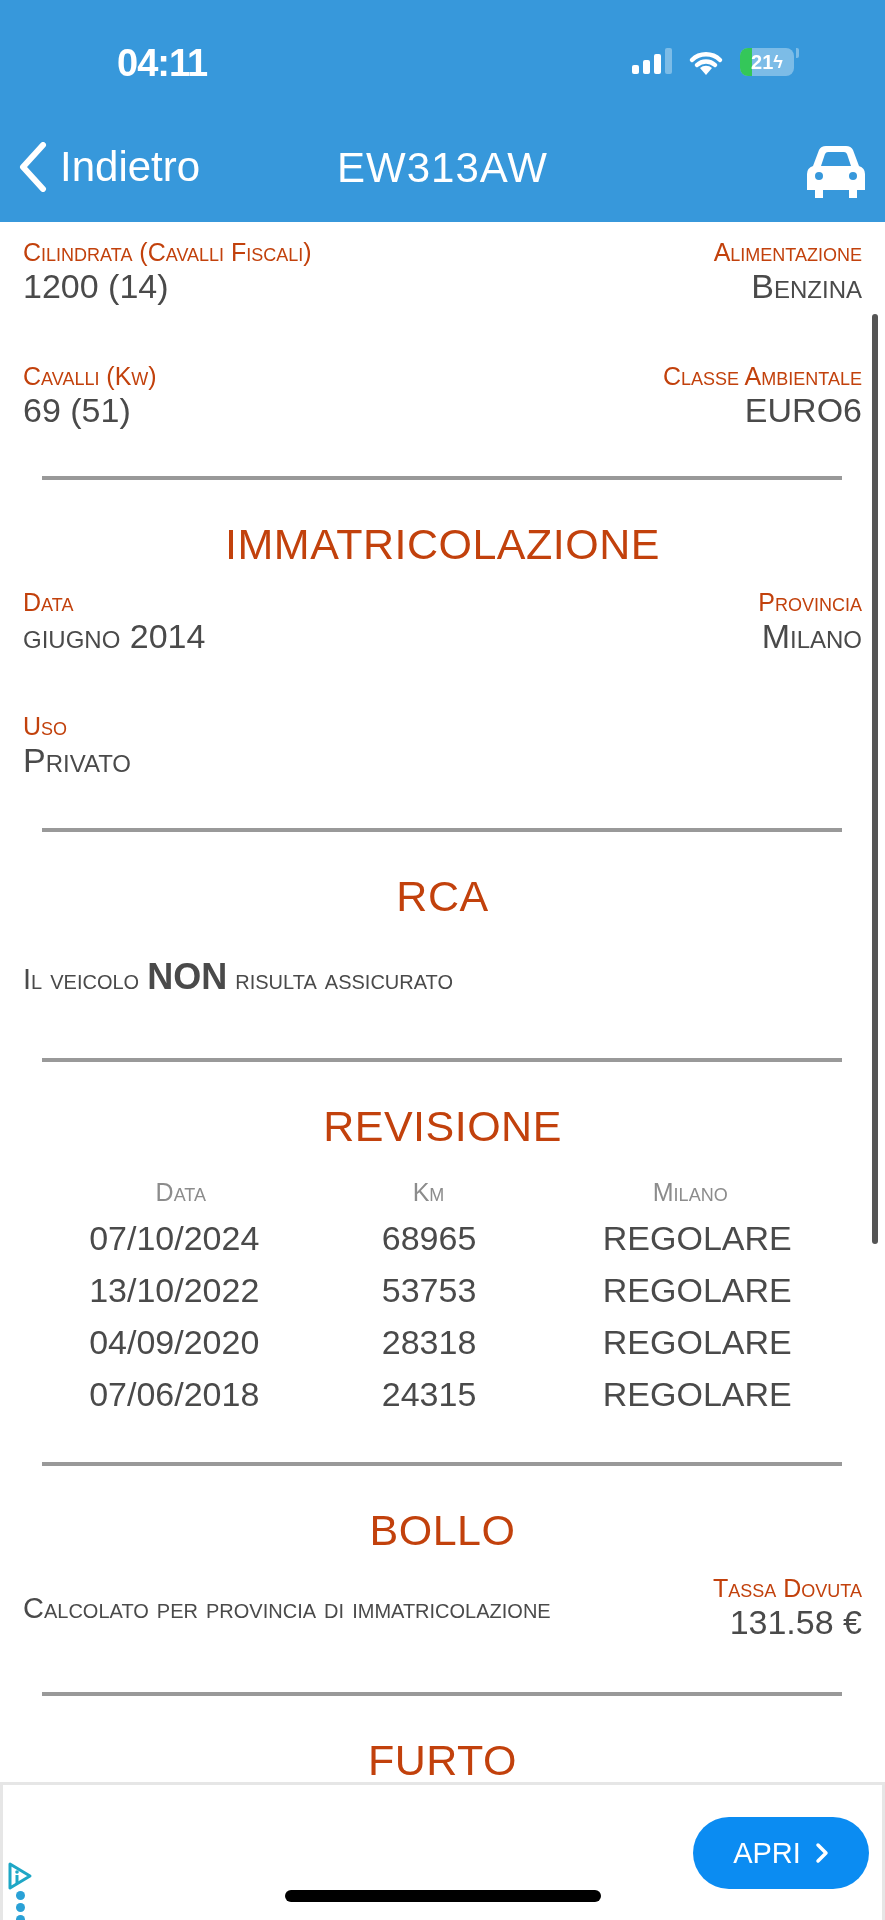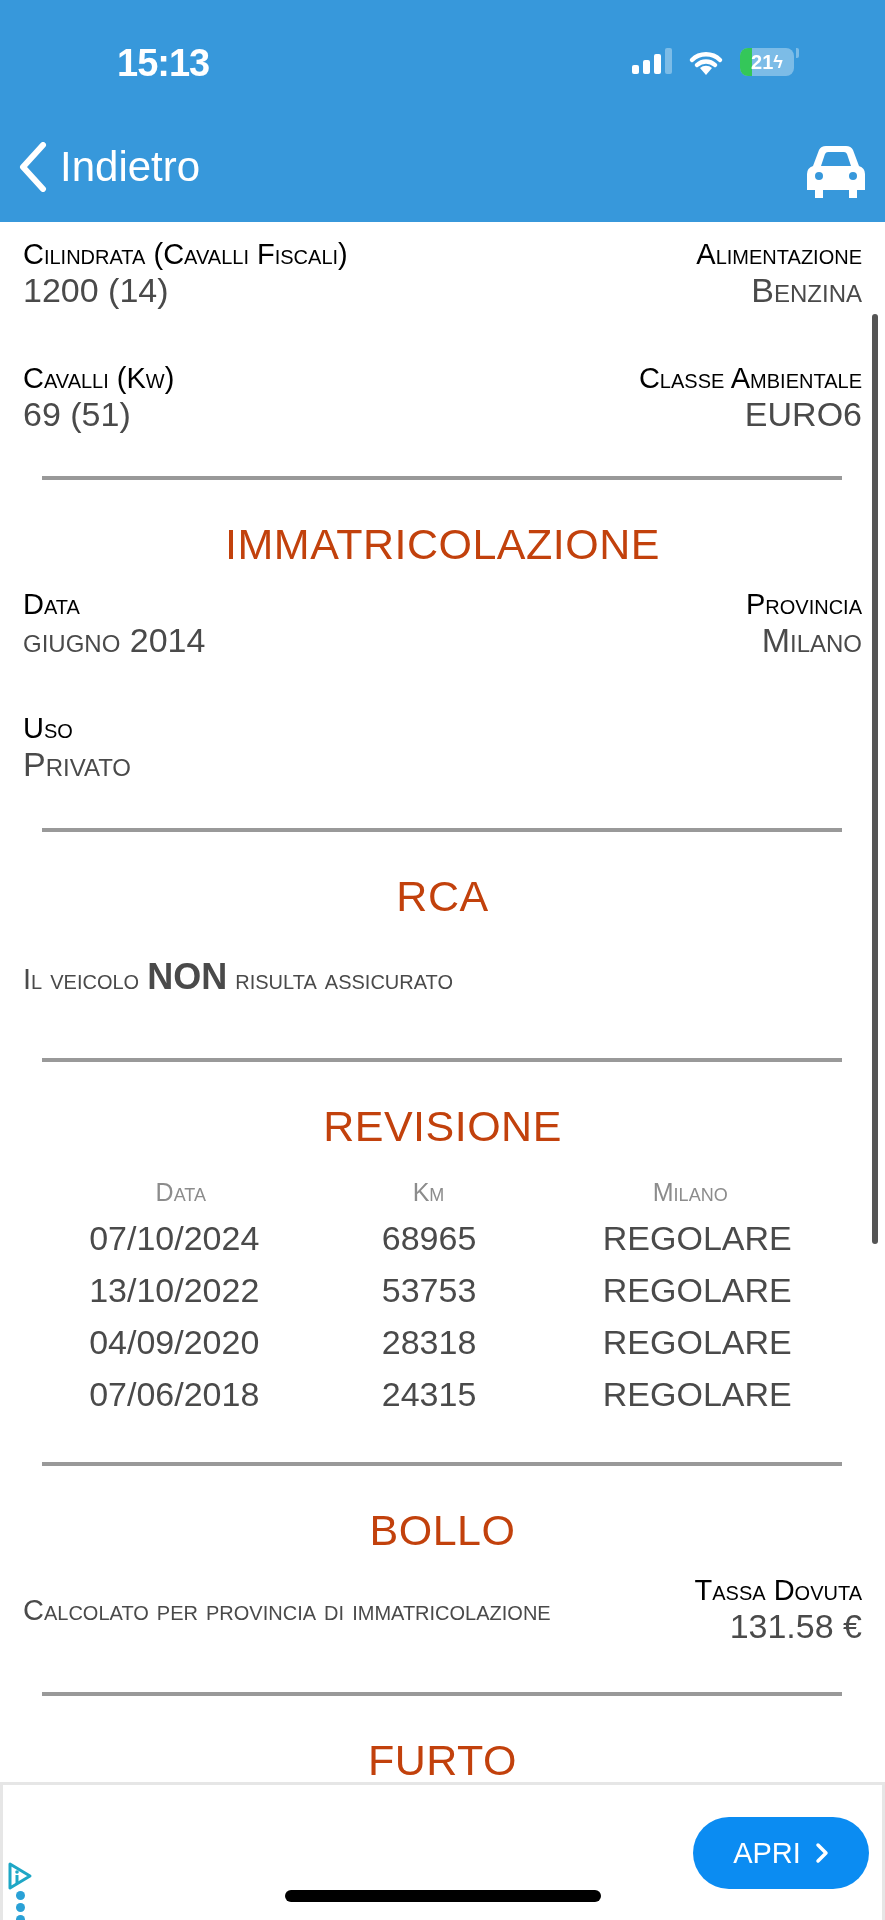--- a/index.html
+++ b/index.html
@@ -15,21 +15,21 @@
   .battery { position: relative; width: 54px; height: 28px; border-radius: 8px; background: rgba(255,255,255,0.35); overflow: hidden; display: flex; align-items: center; justify-content: center; font-size: 20px; font-weight: bold; color: #fff; }
   .battery .fill { position: absolute; left: 0; top: 0; bottom: 0; width: 12px; background: #34c759; }
   .battery .txt { position: relative; }
   .battery-cap { width: 3px; height: 10px; background: rgba(255,255,255,0.35); border-radius: 0 2px 2px 0; margin-left: -14px; }
 
   .nav-back { position: absolute; left: 18px; top: 142px; display: flex; align-items: center; gap: 12px; font-size: 42px; color: #fff; }
   .nav-title { position: absolute; left: 0; width: 885px; top: 144px; text-align: center; font-size: 42px; color: #fff; letter-spacing: 1px; }
   .nav-car { position: absolute; right: 20px; top: 146px; }
 
   .content { position: absolute; left: 0; top: 222px; width: 885px; }
-  .label { font-size: 29px; color: #000000; font-variant: small-caps; }
+  .label { font-size: 25px; color: #c2410c; font-variant: small-caps; }
   .value { font-size: 34px; color: #4a4a4a; font-variant: small-caps; }
   .row2 { position: absolute; left: 23px; right: 23px; display: flex; justify-content: space-between; }
   .row2 .right { text-align: right; }
   .divider { position: absolute; left: 42px; width: 800px; height: 4px; background: #999; }
   .sec-title { position: absolute; left: 0; width: 885px; text-align: center; font-size: 43px; color: #c2410c; letter-spacing: 0.5px; }
 
   .rca-text { position: absolute; left: 23px; font-size: 29px; font-variant: small-caps; color: #4a4a4a; }
   .rca-text b { font-size: 36px; font-weight: 900; }
 
   .rev-table { position: absolute; left: 0; width: 885px; }
@@ -46,21 +46,21 @@
   .apri { position: absolute; left: 690px; top: 32px; width: 176px; height: 72px; border-radius: 36px; background: #0b8cf2; color: #fff; font-size: 29px; display: flex; align-items: center; justify-content: center; gap: 14px; }
   .adchoice { position: absolute; left: 4px; top: 76px; }
   .addots { position: absolute; left: 13px; top: 106px; display: flex; flex-direction: column; gap: 3px; }
   .addots span { width: 9px; height: 9px; border-radius: 50%; background: #2aa1d6; display: block; }
   .home-ind { position: absolute; left: 285px; top: 1890px; width: 316px; height: 12px; border-radius: 6px; background: #000; }
 </style>
 </head>
 <body>
 
 <div class="header">
-  <div class="status-time">15:13</div>
+  <div class="status-time">04:11</div>
   <div class="status-icons">
     <div class="signal">
       <span style="height:9px"></span>
         <span style="height:14px"></span>
         <span style="height:20px"></span>
         <span class="dim" style="height:26px"></span>
     </div>
     <svg width="36" height="28" viewBox="0 0 36 28">
       <path d="M18 27 L12 20 A9 9 0 0 1 24 20 Z" fill="#fff"></path>
       <path d="M4 12 A20 20 0 0 1 32 12" stroke="#fff" stroke-width="4.5" fill="none" stroke-linecap="round"></path>
@@ -73,20 +73,21 @@
     </div>
     <div class="battery-cap"></div>
   </div>
 
   <div class="nav-back">
     <svg width="30" height="50" viewBox="0 0 30 50">
       <path d="M25 3 L5 25 L25 47" stroke="#fff" stroke-width="6" fill="none" stroke-linecap="round" stroke-linejoin="round"></path>
     </svg>
     <span>Indietro</span>
   </div>
+  <div class="nav-title">EW313AW</div>
   <div class="nav-car">
     <svg width="58" height="52" viewBox="0 0 58 52">
       <path d="M12 4 Q14 0 19 0 L39 0 Q44 0 46 4 L52 20 Q58 22 58 28 L58 44 L50 44 L50 52 L42 52 L42 44 L16 44 L16 52 L8 52 L8 44 L0 44 L0 28 Q0 22 6 20 Z" fill="#fff"></path>
       <path d="M14 20 L18 8 Q19 6 21 6 L37 6 Q39 6 40 8 L44 20 Z" fill="#3798db"></path>
       <circle cx="12" cy="30" r="4" fill="#3798db"></circle>
       <circle cx="46" cy="30" r="4" fill="#3798db"></circle>
     </svg>
   </div>
 </div>
 

